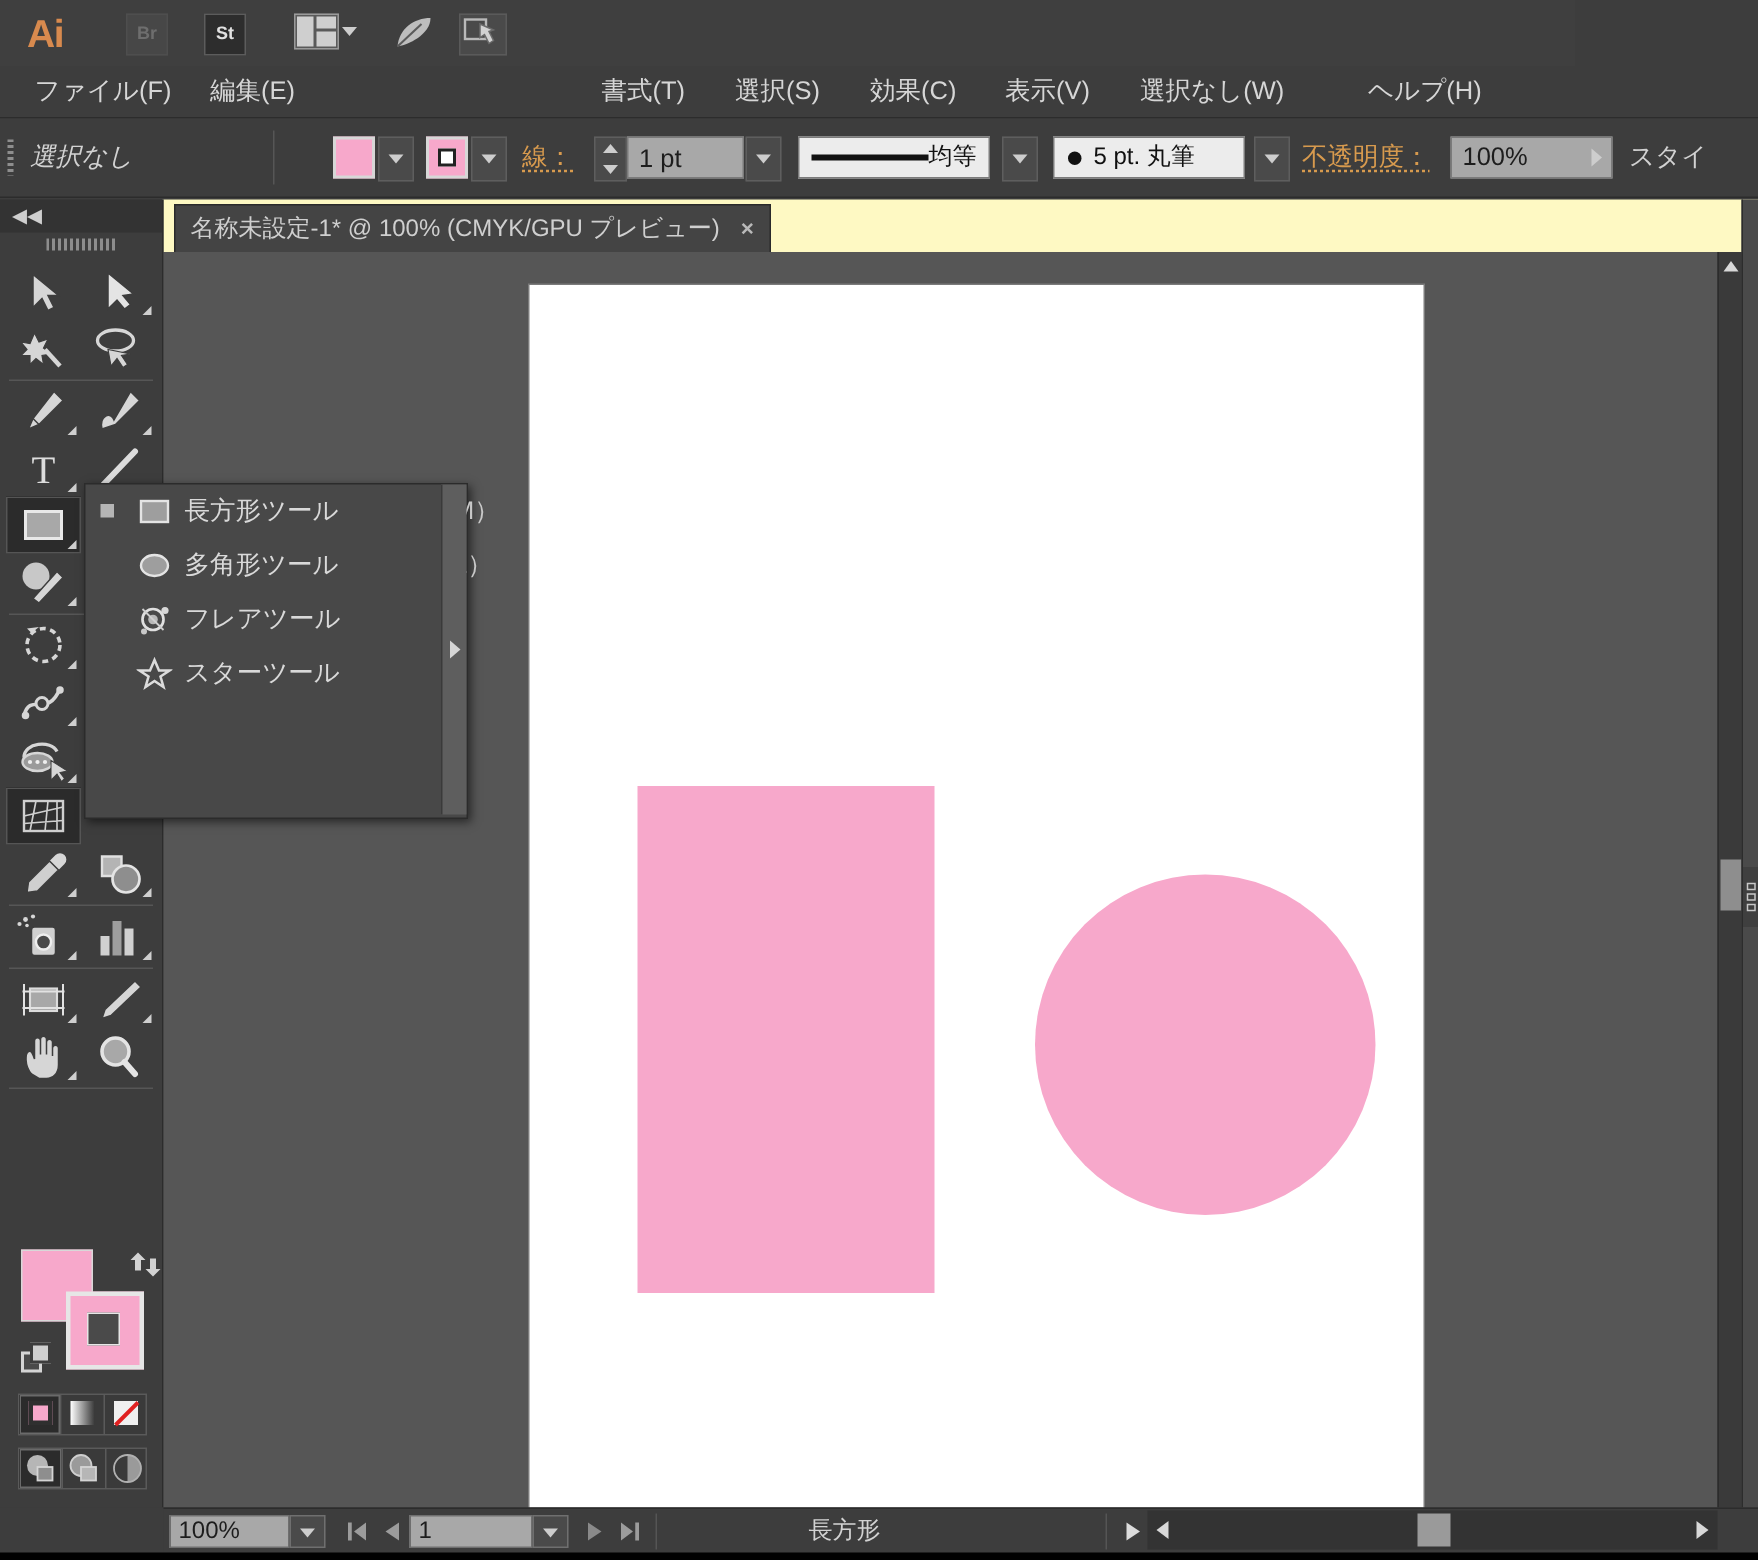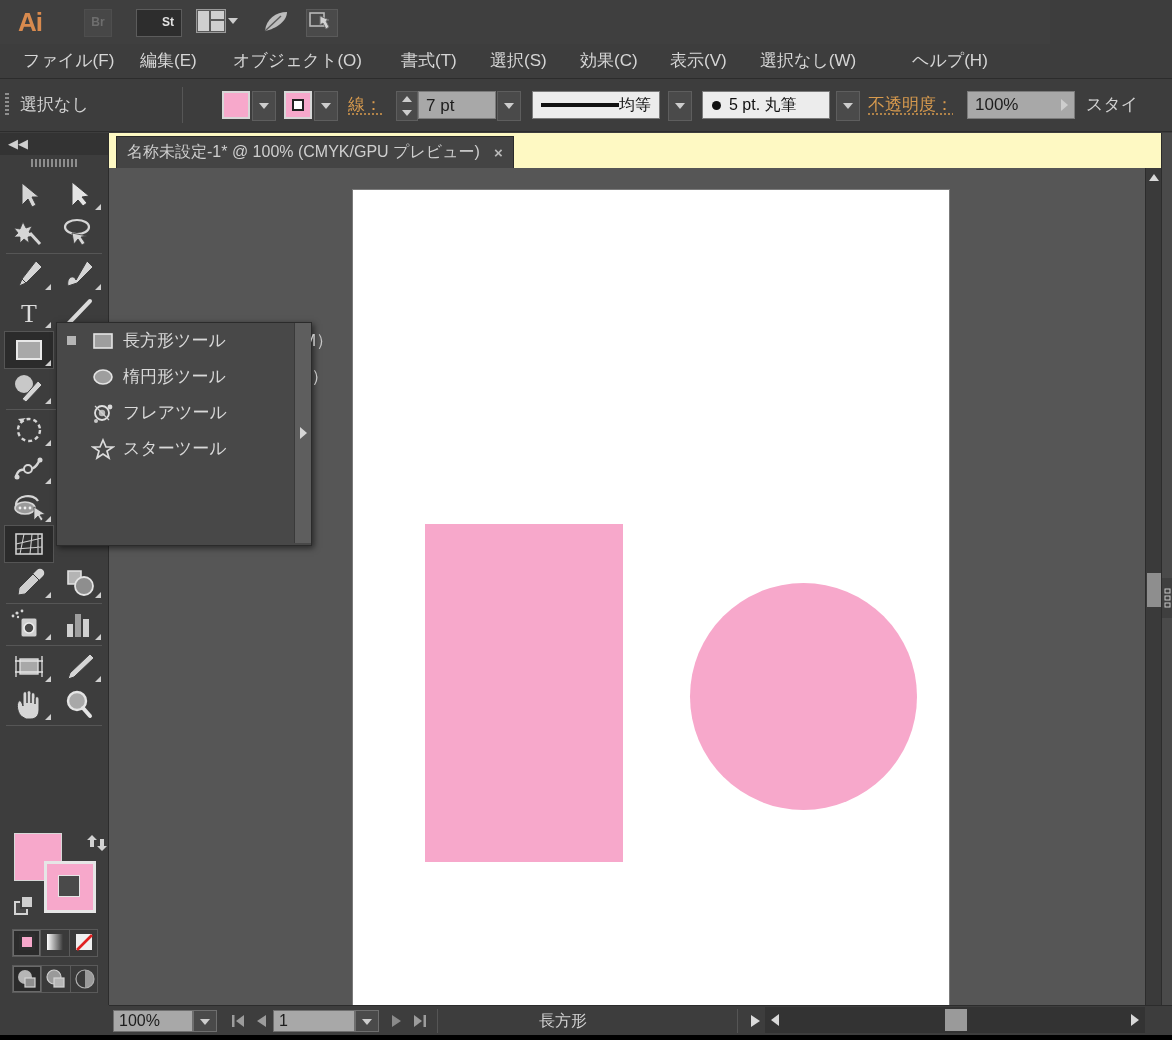--- a/index.html
+++ b/index.html
@@ -29,21 +29,21 @@
   .menubar{position:absolute;left:0;top:44px;width:1172px;height:34px;background:#3d3d3d;
            border-bottom:1px solid #2c2c2c;}
   .menuitem{position:absolute;top:0;height:34px;line-height:34px;color:#d6d6d6;font-size:17px;
             padding:0 9px;white-space:nowrap;}
 
   
   .ctrlbar{position:absolute;left:0;top:79px;width:1172px;height:52px;background:#3d3d3d;
            border-bottom:1px solid #2c2c2c;}
   .grip{position:absolute;left:5px;top:14px;width:4px;height:24px;
         background:repeating-linear-gradient(to bottom,#8e8e8e 0 2px,transparent 2px 4px);}
-  .sel-label{position:absolute;left:20px;top:0;height:52px;line-height:52px;color:#d2d2d2;font-size:17px;}
+  .sel-label{position:absolute;left:20px;top:0;height:52px;line-height:52px;color:#d2d2d2;font-size:17px;font-style:italic;}
   .vsep{position:absolute;top:8px;width:1px;height:36px;background:#565656;}
   .swatch-wrap{position:absolute;top:12px;height:28px;}
   .swatch{position:absolute;left:0;top:0;width:28px;height:28px;border:2px solid #d7d7d7;box-sizing:border-box;}
   .drop-sq{position:absolute;top:0;width:22px;height:28px;border:1px solid #5e5e5e;background:#4a4a4a;}
   .drop-sq .caret-dn{left:6px;top:11px;}
   .strokelbl{position:absolute;top:0;height:52px;line-height:52px;font-size:17px;color:#d79a4e;
              text-decoration:underline;text-decoration-style:dotted;text-underline-offset:4px;}
   .stepper{position:absolute;top:12px;width:20px;height:28px;border:1px solid #5e5e5e;background:#4a4a4a;}
   .stepper .up,.stepper .dn{position:absolute;left:5px;width:0;height:0;
         border-left:5px solid transparent;border-right:5px solid transparent;}
@@ -152,21 +152,21 @@
   .leftbot{position:absolute;left:0;top:1005px;width:109px;height:30px;background:#3d3d3d;}
 </style>
 </head>
 <body>
 
 <div class="app">
 
   <div class="appbar">
     <div class="ai-logo">Ai</div>
     <div class="sqbtn dim" style="left:84px">Br</div>
-    <div class="sqbtn" style="left:136px;background:#2d2d2d;color:#e2e2e2;padding-left:18px;">St</div>
+    <div class="sqbtn" style="left:136px;background:#2d2d2d;color:#e2e2e2;">St</div>
 
     <div class="ws-ic">
       <div class="bx">
         <i style="left:1px;top:1px;width:11px;height:20px;"></i>
         <i style="left:14px;top:1px;width:13px;height:8px;"></i>
         <i style="left:14px;top:11px;width:13px;height:10px;"></i>
       </div>
       <div class="caret-dn" style="left:32px;top:9px;"></div>
     </div>
 
@@ -181,21 +181,20 @@
       <svg width="28" height="24" viewBox="0 0 28 24">
         <rect x="3" y="3" width="14" height="13" fill="none" stroke="#b9b9b9" stroke-width="1.6"></rect>
         <path d="M13 6 v9 l3 -2 l3 6 l3 -2 l-3 -6 l3 -1 Z" fill="#d2d2d2" stroke="#6a6a6a" stroke-width="1"></path>
       </svg>
     </div>
   </div>
 
   <div class="menubar">
     <div class="menuitem" style="left:14px">ファイル(F)</div>
     <div class="menuitem" style="left:131px">編集(E)</div>
-    <div class="menuitem" style="left:224px">オブジェクト(O)</div>
     <div class="menuitem" style="left:392px">書式(T)</div>
     <div class="menuitem" style="left:481px">選択(S)</div>
     <div class="menuitem" style="left:571px">効果(C)</div>
     <div class="menuitem" style="left:661px">表示(V)</div>
     <div class="menuitem" style="left:751px">選択なし(W)</div>
     <div class="menuitem" style="left:903px">ヘルプ(H)</div>
   </div>
 
   <div class="ctrlbar">
     <div class="grip"></div>
@@ -217,21 +216,21 @@
         <div class="caret-dn"></div>
       </div>
     </div>
 
     <div class="strokelbl" style="left:348px">線：</div>
 
     <div class="stepper" style="left:396px">
       <div class="up"></div>
       <div class="dn"></div>
     </div>
-    <div class="field" style="left:418px;width:78px;">7 pt</div>
+    <div class="field" style="left:418px;width:78px;">1 pt</div>
     <div class="drop-sq" style="left:497px;top:12px;">
       <div class="caret-dn"></div>
     </div>
 
     <div class="combo" style="left:532px;width:128px;">
       <div class="rule" style="width:78px"></div>
       <div class="txt">均等</div>
     </div>
     <div class="drop-sq" style="left:668px;top:12px;">
       <div class="caret-dn"></div>
@@ -543,21 +542,21 @@
       <div class="fly-key">（M）</div>
     </div>
 
 
     <div class="fly-item">
       <div class="fly-ico">
         <svg width="24" height="22" viewBox="0 0 24 22">
             <ellipse cx="12" cy="11" rx="9" ry="7" fill="#9e9e9e" stroke="#e4e4e4" stroke-width="1.6"></ellipse>
           </svg>
       </div>
-      <div class="fly-label">楕円形ツール</div>
+      <div class="fly-label">多角形ツール</div>
       <div class="fly-key">（L）</div>
     </div>
 
 
     <div class="fly-item">
       <div class="fly-ico">
         <svg width="24" height="22" viewBox="0 0 24 22">
           <circle cx="11" cy="11" r="7" fill="none" stroke="#e0e0e0" stroke-width="1.8"></circle>
           <circle cx="11" cy="11" r="3.2" fill="#b8b8b8"></circle>
           <circle cx="19" cy="5" r="2.4" fill="#d8d8d8"></circle>

